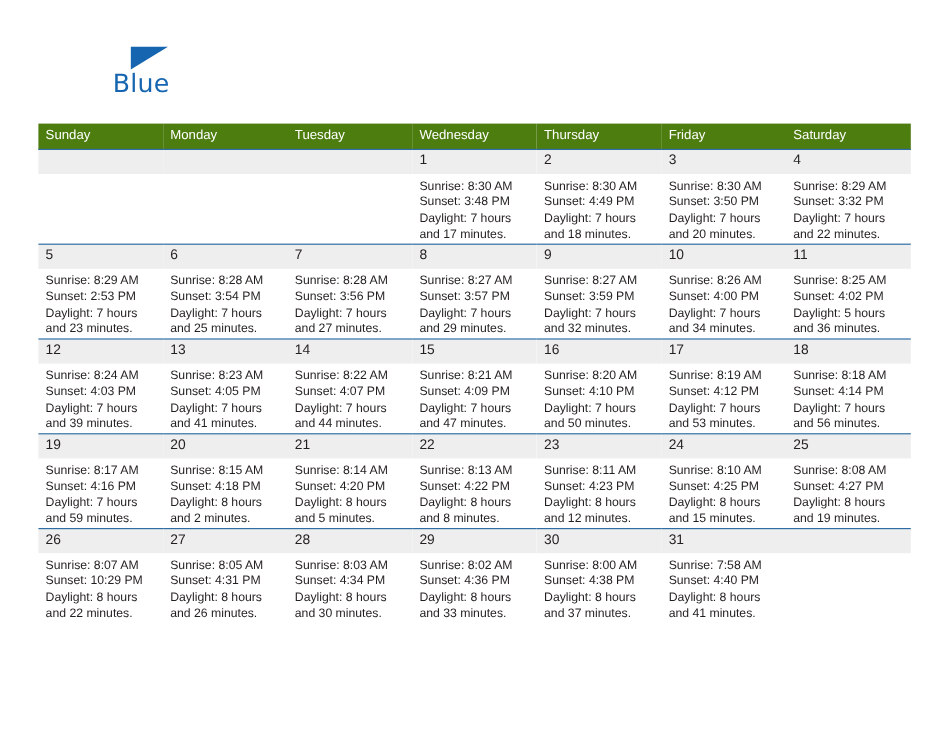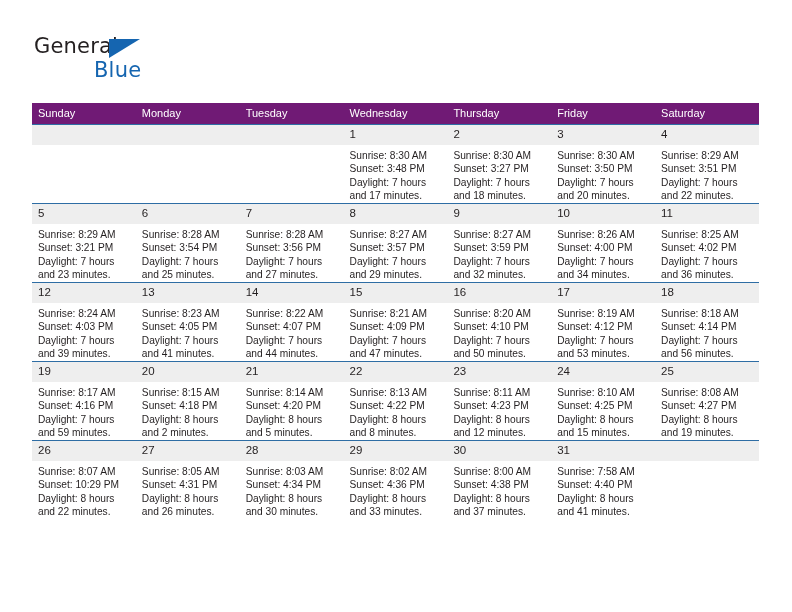--- a/index.html
+++ b/index.html
@@ -94,21 +94,21 @@
   
   .calendar {
     position: absolute;
     left: 32px;
     top: 103px;
     width: 727px;
     border-collapse: collapse;
     table-layout: fixed;
   }
   .calendar th {
-    background: #701a75;
+    background: #4d7c0f;
     color: #ffffff;
     font-size: 11px;
     font-weight: 400;
     text-align: left;
     padding: 4px 0 5px 6px;
     height: 12px;
     border: none;
   }
   .calendar td {
     vertical-align: top;
@@ -148,21 +148,20 @@
   }
 </style>
 </head>
 <body>
 
 <div class="page">
 
   <div class="header">
 
     <div class="brand">
-      <span class="brand-general">General</span>
       <span class="brand-triangle"></span>
       <span class="brand-blue">Blue</span>
     </div>
 
 
   </div>
 
   <table class="calendar">
     <thead>
       <tr>
@@ -191,47 +190,47 @@
             <div class="cell-body">
               <div>Sunrise: 8:30 AM</div>
               <div>Sunset: 3:48 PM</div>
               <div class="daylight">Daylight: 7 hours and 17 minutes.</div>
             </div>
           </td>
           <td>
             <div class="daynum">2</div>
             <div class="cell-body">
               <div>Sunrise: 8:30 AM</div>
-              <div>Sunset: 3:27 PM</div>
+              <div>Sunset: 4:49 PM</div>
               <div class="daylight">Daylight: 7 hours and 18 minutes.</div>
             </div>
           </td>
           <td>
             <div class="daynum">3</div>
             <div class="cell-body">
               <div>Sunrise: 8:30 AM</div>
               <div>Sunset: 3:50 PM</div>
               <div class="daylight">Daylight: 7 hours and 20 minutes.</div>
             </div>
           </td>
           <td>
             <div class="daynum">4</div>
             <div class="cell-body">
               <div>Sunrise: 8:29 AM</div>
-              <div>Sunset: 3:51 PM</div>
+              <div>Sunset: 3:32 PM</div>
               <div class="daylight">Daylight: 7 hours and 22 minutes.</div>
             </div>
           </td>
         </tr>
         <tr class="week-row">
           <td>
             <div class="daynum">5</div>
             <div class="cell-body">
               <div>Sunrise: 8:29 AM</div>
-              <div>Sunset: 3:21 PM</div>
+              <div>Sunset: 2:53 PM</div>
               <div class="daylight">Daylight: 7 hours and 23 minutes.</div>
             </div>
           </td>
           <td>
             <div class="daynum">6</div>
             <div class="cell-body">
               <div>Sunrise: 8:28 AM</div>
               <div>Sunset: 3:54 PM</div>
               <div class="daylight">Daylight: 7 hours and 25 minutes.</div>
             </div>
@@ -266,21 +265,21 @@
               <div>Sunrise: 8:26 AM</div>
               <div>Sunset: 4:00 PM</div>
               <div class="daylight">Daylight: 7 hours and 34 minutes.</div>
             </div>
           </td>
           <td>
             <div class="daynum">11</div>
             <div class="cell-body">
               <div>Sunrise: 8:25 AM</div>
               <div>Sunset: 4:02 PM</div>
-              <div class="daylight">Daylight: 7 hours and 36 minutes.</div>
+              <div class="daylight">Daylight: 5 hours and 36 minutes.</div>
             </div>
           </td>
         </tr>
         <tr class="week-row">
           <td>
             <div class="daynum">12</div>
             <div class="cell-body">
               <div>Sunrise: 8:24 AM</div>
               <div>Sunset: 4:03 PM</div>
               <div class="daylight">Daylight: 7 hours and 39 minutes.</div>

